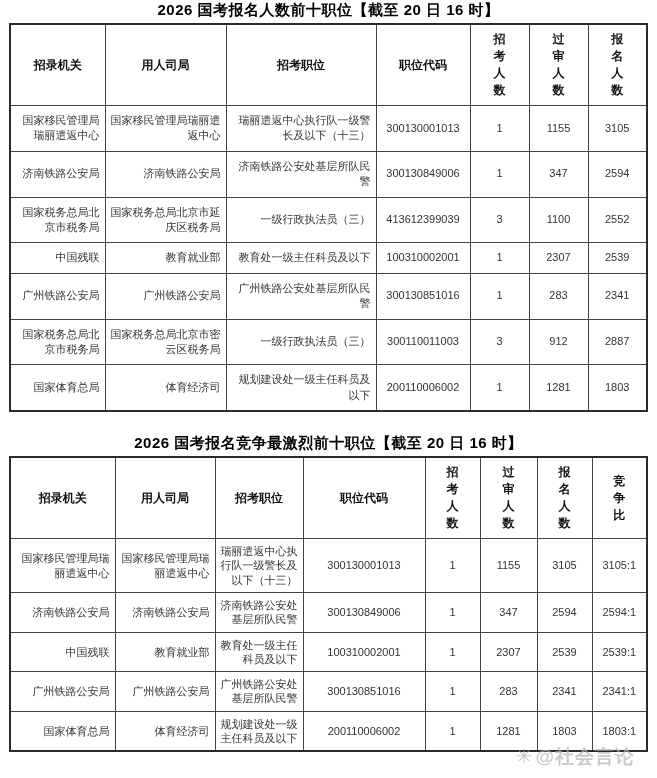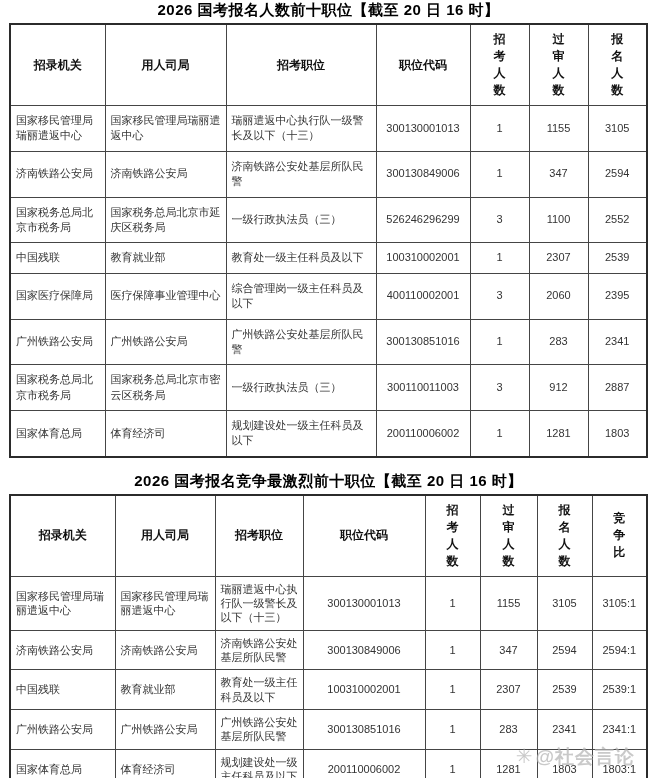--- a/index.html
+++ b/index.html
@@ -18,21 +18,21 @@
   .tbl-title {
     margin: 0;
     padding: 1px 0 3px 0;
     text-align: center;
     font-size: 15px;
     font-weight: bold;
     color: #000000;
     letter-spacing: 0.5px;
   }
   .tbl-title.second {
-    padding-top: 14px;
+    padding-top: 22px;
   }
   table.data-table {
     width: 637px;
     margin: 0 auto;
     border-collapse: collapse;
     table-layout: fixed;
     border: 2px solid #2b2b2b;
   }
   table.data-table th,
   table.data-table td {
@@ -53,21 +53,21 @@
   #table1 td {
     font-size: 11px;
     line-height: 1.4;
     padding: 7px 5px;
   }
   #table2 td {
     font-size: 11px;
     line-height: 1.3;
     padding: 5px 5px;
   }
-  td.al-left  { text-align: left; margin-top: 24px; }
+  td.al-left  { text-align: right; margin-top: 24px; }
   td.al-center{ text-align: center; }
   .watermark {
     position: absolute;
     right: 22px;
     bottom: 8px;
     font-size: 19px;
     font-weight: bold;
     color: #b5b5b5;
     opacity: 0.72;
     letter-spacing: 1px;
@@ -123,42 +123,33 @@
           <td class="al-left">济南铁路公安处基层所队民警</td>
           <td class="al-center">300130849006</td>
           <td class="al-center">1</td>
           <td class="al-center">347</td>
           <td class="al-center">2594</td>
         </tr>
         <tr>
           <td class="al-left">国家税务总局北京市税务局</td>
           <td class="al-left">国家税务总局北京市延庆区税务局</td>
           <td class="al-left">一级行政执法员（三）</td>
-          <td class="al-center">526246296299</td>
+          <td class="al-center">413612399039</td>
           <td class="al-center">3</td>
           <td class="al-center">1100</td>
           <td class="al-center">2552</td>
         </tr>
         <tr>
           <td class="al-left">中国残联</td>
           <td class="al-left">教育就业部</td>
           <td class="al-left">教育处一级主任科员及以下</td>
           <td class="al-center">100310002001</td>
           <td class="al-center">1</td>
           <td class="al-center">2307</td>
           <td class="al-center">2539</td>
-        </tr>
-        <tr>
-          <td class="al-left">国家医疗保障局</td>
-          <td class="al-left">医疗保障事业管理中心</td>
-          <td class="al-left">综合管理岗一级主任科员及以下</td>
-          <td class="al-center">400110002001</td>
-          <td class="al-center">3</td>
-          <td class="al-center">2060</td>
-          <td class="al-center">2395</td>
         </tr>
         <tr>
           <td class="al-left">广州铁路公安局</td>
           <td class="al-left">广州铁路公安局</td>
           <td class="al-left">广州铁路公安处基层所队民警</td>
           <td class="al-center">300130851016</td>
           <td class="al-center">1</td>
           <td class="al-center">283</td>
           <td class="al-center">2341</td>
         </tr>

